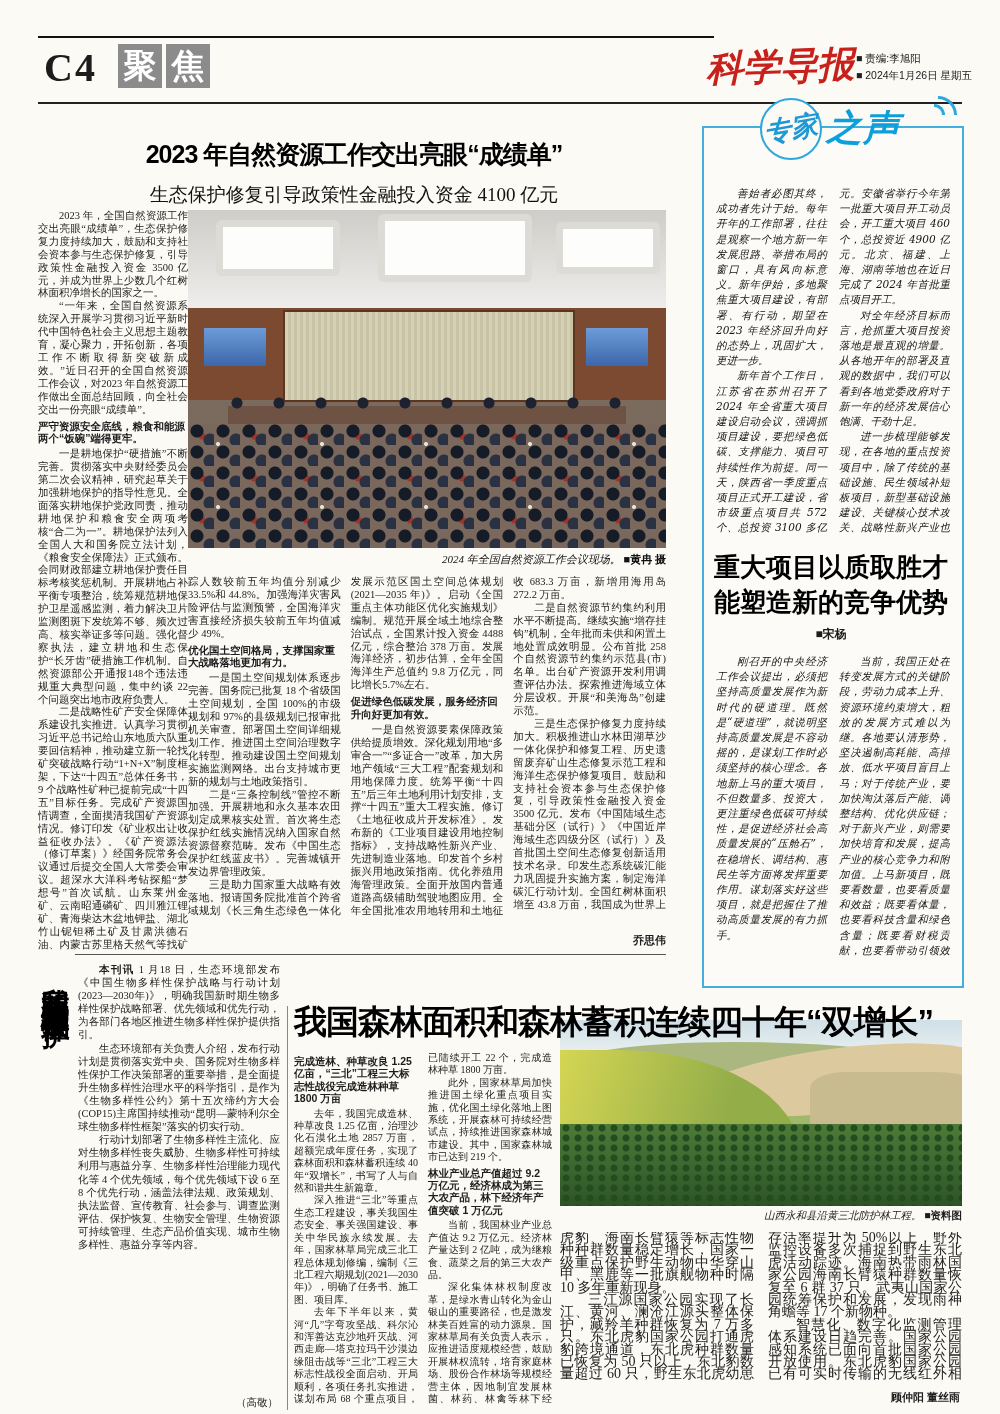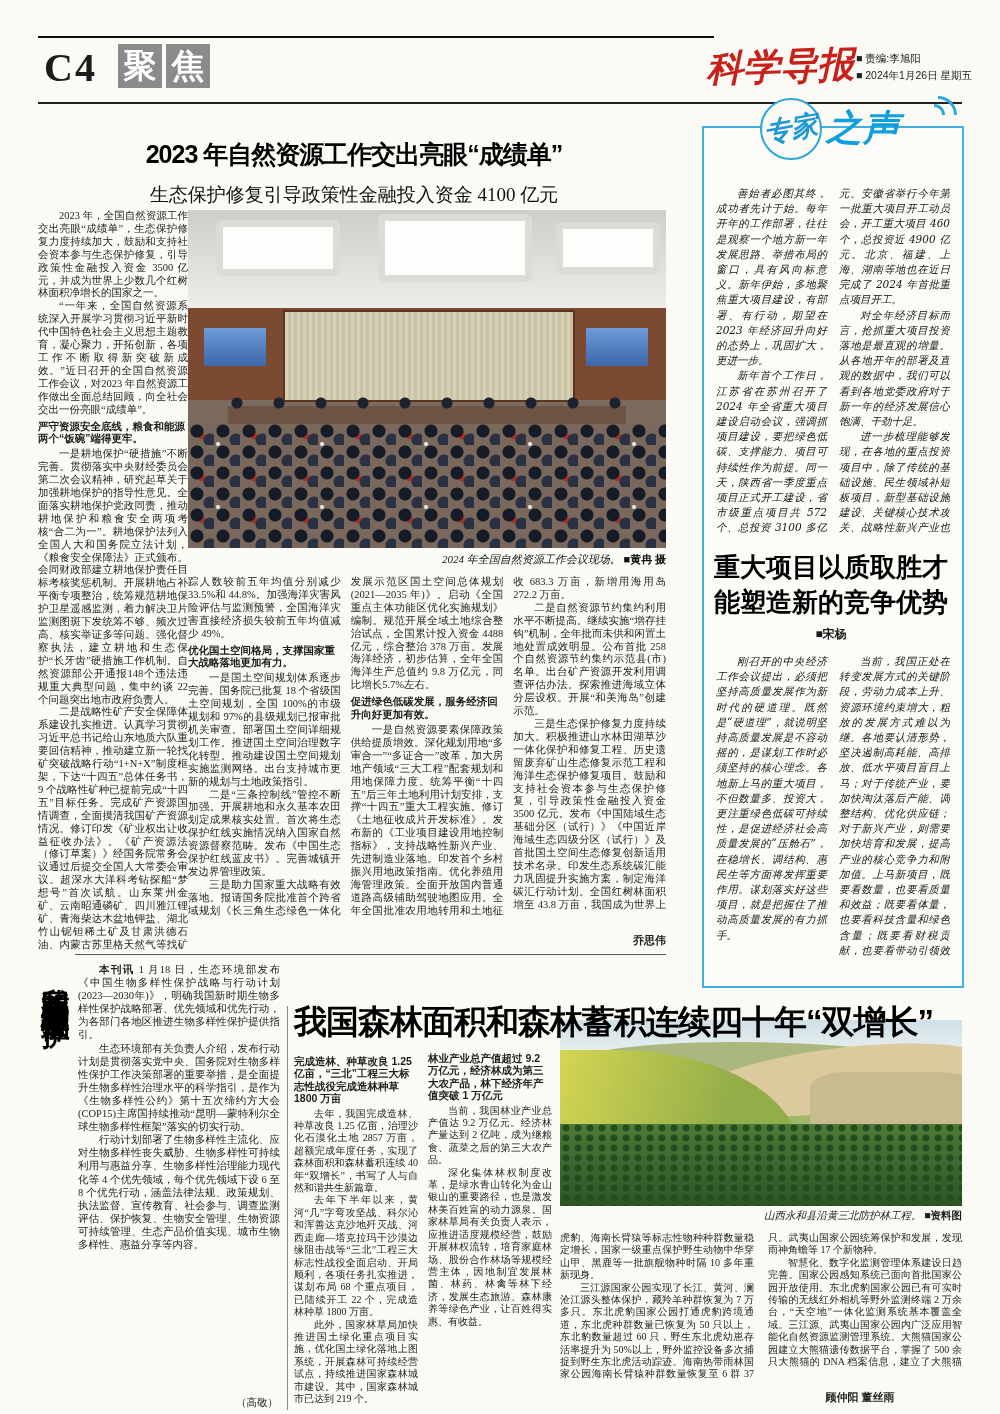--- a/index.html
+++ b/index.html
@@ -103,23 +103,23 @@
   .f-hill{position:absolute;left:-40px;top:30px;width:280px;height:160px;
       background:linear-gradient(105deg,#e2de55,#93ad49 70%);border-radius:0 65% 0 0;}
   .f-forest{position:absolute;left:0;top:104px;width:100%;height:82px;
       background:linear-gradient(#4e7a38,#2e5427);
       background-image:radial-gradient(circle at 6px 4px,#234d1e 3px,transparent 4px),linear-gradient(#4e7a38,#2e5427);
       background-size:12px 10px,100% 100%;}
   .forest-caption{left:560px;top:1209px;width:402px;text-align:right;font-size:10.5px;font-style:italic;}
   .forest-caption .credit{font-weight:bold;font-style:normal;}
   .forest-left{left:294px;top:1052px;width:258px;height:356px;font-size:10px;line-height:12.4px;
       column-count:2;column-gap:10px;column-fill:auto;overflow:hidden;}
-  .forest-right{left:560px;top:1232px;width:402px;height:156px;font-size:10px;line-height:12.4px;
+  .forest-right{left:560px;top:1232px;width:402px;height:156px;font-size:14px;line-height:12.4px;
       column-count:2;column-gap:14px;column-fill:auto;overflow:hidden;}
-  .forest-byline{left:760px;top:1390px;width:200px;text-align:center;font-weight:bold;font-size:11px;
+  .forest-byline{left:760px;top:1390px;width:200px;text-align:right;font-weight:bold;font-size:11px;
       font-family:"Liberation Sans",sans-serif;}
   .forest-left .sec-head,.forest-right .sec-head{font-size:10.5px;}
 </style>
 </head>
 <body>
 
 <div class="page">
 
   <div class="abs top-rule"></div>
   <div class="abs page-label">C4</div>
@@ -222,20 +222,21 @@
     <div class="f-hill"></div>
     <div class="f-forest"></div>
   </div>
   <div class="abs forest-caption">
     <span>山西永和县沿黄三北防护林工程。</span>
     <span class="credit">■资料图</span>
   </div>
   <div class="abs forest-left bodytext">
     <p class="sec-head">完成造林、种草改良 1.25 亿亩，“三北”工程三大标志性战役完成造林种草 1800 万亩</p>
     <p>去年，我国完成造林、种草改良 1.25 亿亩，治理沙化石漠化土地 2857 万亩，超额完成年度任务，实现了森林面积和森林蓄积连续 40 年“双增长”，书写了人与自然和谐共生新篇章。</p>
+    <p>深入推进“三北”等重点生态工程建设，事关我国生态安全、事关强国建设、事关中华民族永续发展。去年，国家林草局完成三北工程总体规划修编，编制《三北工程六期规划(2021—2030 年)》，明确了任务书、施工图、项目库。</p>
     <p>去年下半年以来，黄河“几”字弯攻坚战、科尔沁和浑善达克沙地歼灭战、河西走廊—塔克拉玛干沙漠边缘阻击战等“三北”工程三大标志性战役全面启动、开局顺利，各项任务扎实推进，谋划布局 68 个重点项目，已陆续开工 22 个，完成造林种草 1800 万亩。</p>
     <p>此外，国家林草局加快推进国土绿化重点项目实施，优化国土绿化落地上图系统，开展森林可持续经营试点，持续推进国家森林城市建设。其中，国家森林城市已达到 219 个。</p>
     <p class="sec-head">林业产业总产值超过 9.2 万亿元，经济林成为第三大农产品，林下经济年产值突破 1 万亿元</p>
     <p>当前，我国林业产业总产值达 9.2 万亿元。经济林产量达到 2 亿吨，成为继粮食、蔬菜之后的第三大农产品。</p>
     <p>深化集体林权制度改革，是绿水青山转化为金山银山的重要路径，也是激发林美百姓富的动力源泉。国家林草局有关负责人表示，应推进适度规模经营，鼓励开展林权流转，培育家庭林场、股份合作林场等规模经营主体，因地制宜发展林菌、林药、林禽等林下经济，发展生态旅游、森林康养等绿色产业，让百姓得实惠、有收益。</p>
 
   </div>
   <div class="abs forest-right bodytext">
     <p class="noind">虎豹、海南长臂猿等标志性物种种群数量稳定增长，国家一级重点保护野生动物中华穿山甲、黑鹿等一批旗舰物种时隔 10 多年重新现身。</p>
     <p>三江源国家公园实现了长江、黄河、澜沧江源头整体保护，藏羚羊种群恢复为 7 万多只。东北虎豹国家公园打通虎豹跨境通道，东北虎种群数量已恢复为 50 只以上，东北豹数量超过 60 只，野生东北虎幼崽存活率提升为 50%以上，野外监控设备多次捕捉到野生东北虎活动踪迹。海南热带雨林国家公园海南长臂猿种群数量恢复至 6 群 37 只。武夷山国家公园统筹保护和发展，发现雨神角蟾等 17 个新物种。</p>

